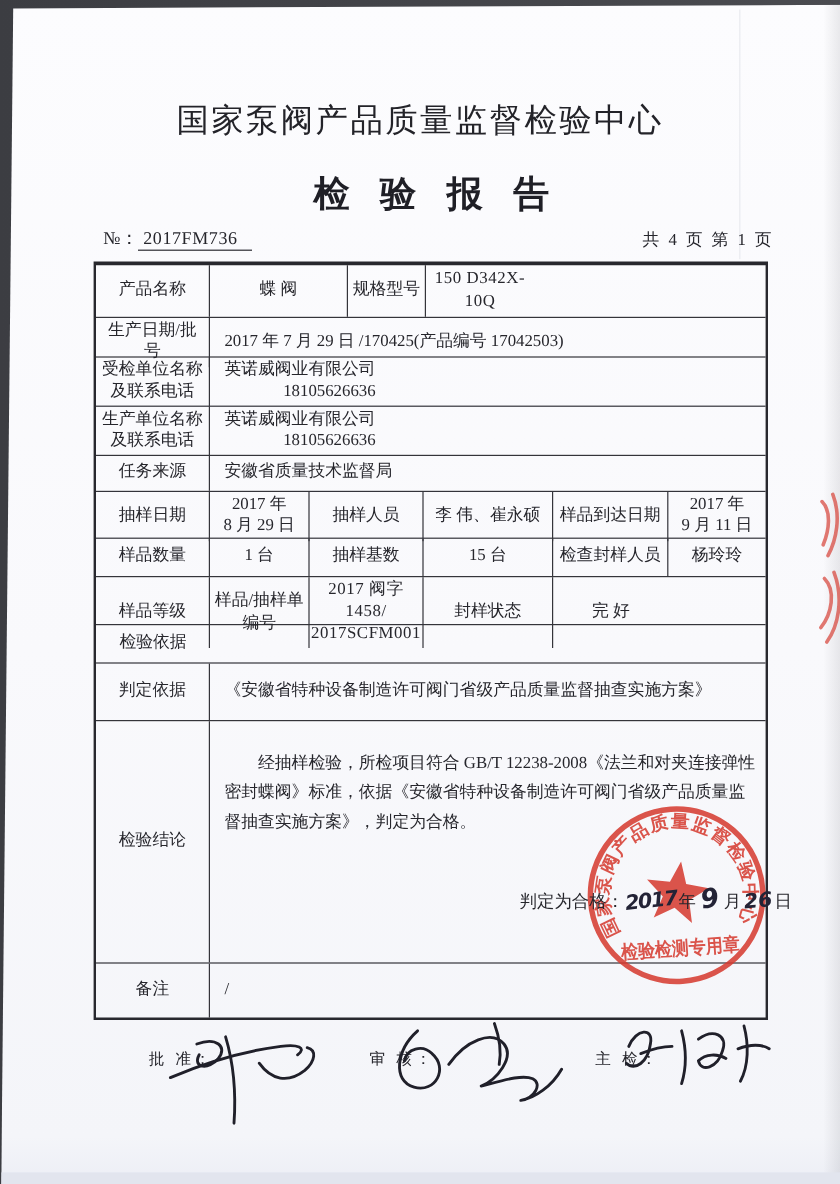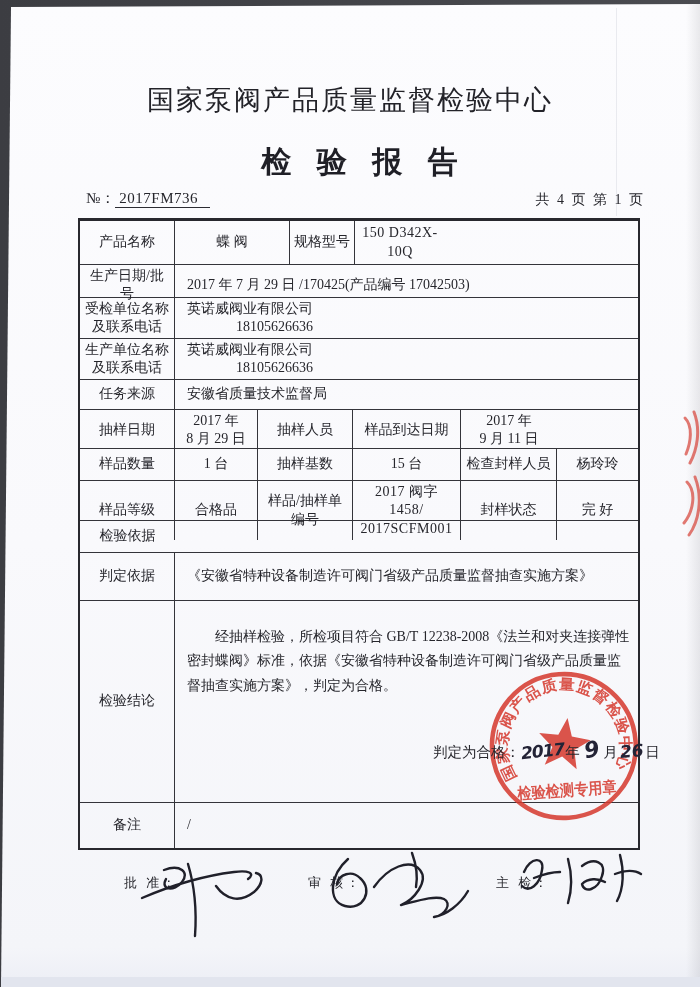--- a/index.html
+++ b/index.html
@@ -109,37 +109,37 @@
     <div class="row cols-2" style="height:30px">
       <div class="cell">任务来源</div>
       <div class="cell val-left">安徽省质量技术监督局</div>
     </div>
 
     <div class="row cols-b" style="height:39px">
       <div class="cell">抽样日期</div>
       <div class="cell pre">2017 年
 8 月 29 日</div>
       <div class="cell">抽样人员</div>
+      <div class="cell">李 伟、崔永硕</div>
       <div class="cell">样品到达日期</div>
       <div class="cell pre">2017 年
 9 月 11 日</div>
     </div>
 
     <div class="row cols-b" style="height:32px">
       <div class="cell">样品数量</div>
       <div class="cell">1 台</div>
       <div class="cell">抽样基数</div>
       <div class="cell">15 台</div>
       <div class="cell">检查封样人员</div>
       <div class="cell">杨玲玲</div>
     </div>
 
     <div class="row cols-b" style="height:40px">
       <div class="cell">样品等级</div>
-      <div class="cell">合格品</div>
       <div class="cell">样品/抽样单编号</div>
       <div class="cell pre mono-num">2017 阀字 1458/
 2017SCFM001</div>
       <div class="cell">封样状态</div>
       <div class="cell">完  好</div>
     </div>
 
     <div class="row cols-2" style="height:32px">
       <div class="cell">检验依据</div>
     </div>

